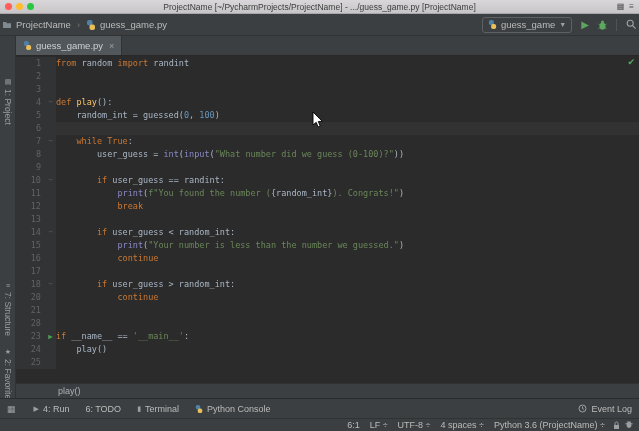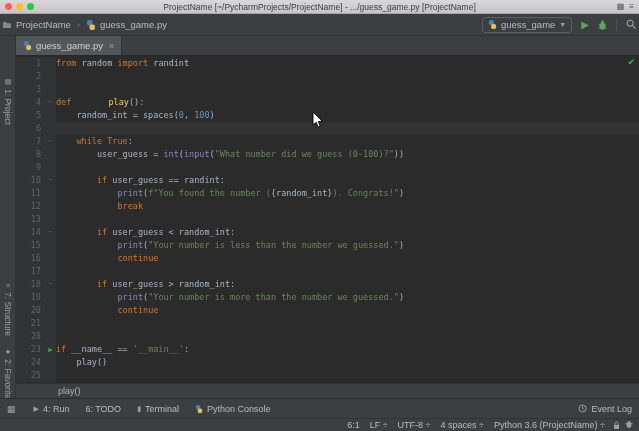--- a/index.html
+++ b/index.html
@@ -49,21 +49,21 @@
   
   .editor { position:absolute; top:56px; left:16px; right:0; bottom:48px; background:#2b2b2b;
     font-family:"DejaVu Sans Mono", monospace; font-size:8.5px; overflow:hidden; padding-top:1px; }
   .row { display:flex; height:13px; line-height:13px; }
   .ln { width:29px; flex:none; text-align:right; padding-right:4px; color:#606366; background:#313335; }
   .fold { width:11px; flex:none; text-align:center; color:#606366; background:#313335; font-size:7px; line-height:13px; }
   .fold.runarrow { color:#4d9e55; font-size:7.5px; }
   .codewrap { flex:1; white-space:pre; color:#a9b7c6; }
   .row.active .codewrap { background:#323232; }
   .tk-k{color:#cc7832;} .tk-s{color:#6a8759;} .tk-n{color:#6897bb;}
-  .tk-f{color:#ffc66b;margin-left:32px;} .tk-b{color:#8888c6;} .tk-d{color:#a9b7c6;text-align:center;}
+  .tk-f{color:#ffc66b;} .tk-b{color:#8888c6;} .tk-d{color:#a9b7c6;text-align:center;}
   .inspect-ok { position:absolute; top:58px; right:4px; color:#53a85c; font-size:9px; line-height:9px; }
 
   
   .crumbbar { position:absolute; left:16px; right:0; bottom:33px; height:15px; background:#3c3f41;
     border-top:1px solid #323232; display:flex; align-items:center; padding-left:42px;
     color:#aab0b5; font-size:9px; }
 
   
   .toolbar { position:absolute; left:0; right:0; bottom:13px; height:20px; background:#3c3f41;
     border-top:1px solid #292b2d; display:flex; align-items:center; font-size:9px;
@@ -184,21 +184,21 @@
           <span class="codewrap"></span>
         </div>
         <div class="row">
           <span class="ln">4</span>
           <span class="fold">−</span>
           <span class="codewrap"><span class="tk-k">def </span><span class="tk-f">play</span><span class="tk-d">():</span></span>
         </div>
         <div class="row">
           <span class="ln">5</span>
           <span class="fold"></span>
-          <span class="codewrap"><span class="tk-d">    random_int = spaces(</span><span class="tk-n">0</span><span class="tk-d">, </span><span class="tk-n">100</span><span class="tk-d">)</span></span>
+          <span class="codewrap"><span class="tk-d">    random_int = guessed(</span><span class="tk-n">0</span><span class="tk-d">, </span><span class="tk-n">100</span><span class="tk-d">)</span></span>
         </div>
         <div class="row active">
           <span class="ln">6</span>
           <span class="fold"></span>
           <span class="codewrap"></span>
         </div>
         <div class="row">
           <span class="ln">7</span>
           <span class="fold">−</span>
           <span class="codewrap"><span class="tk-d">    </span><span class="tk-k">while True</span><span class="tk-d">:</span></span>
@@ -250,25 +250,20 @@
         </div>
         <div class="row">
           <span class="ln">17</span>
           <span class="fold"></span>
           <span class="codewrap"></span>
         </div>
         <div class="row">
           <span class="ln">18</span>
           <span class="fold">−</span>
           <span class="codewrap"><span class="tk-d">        </span><span class="tk-k">if</span><span class="tk-d"> user_guess &gt; random_int:</span></span>
-        </div>
-        <div class="row">
-          <span class="ln">19</span>
-          <span class="fold"></span>
-          <span class="codewrap"><span class="tk-d">            </span><span class="tk-b">print</span><span class="tk-d">(</span><span class="tk-s">"Your number is more than the number we guessed."</span><span class="tk-d">)</span></span>
         </div>
         <div class="row">
           <span class="ln">20</span>
           <span class="fold"></span>
           <span class="codewrap"><span class="tk-d">            </span><span class="tk-k">continue</span></span>
         </div>
         <div class="row">
           <span class="ln">21</span>
           <span class="fold"></span>
           <span class="codewrap"></span>

